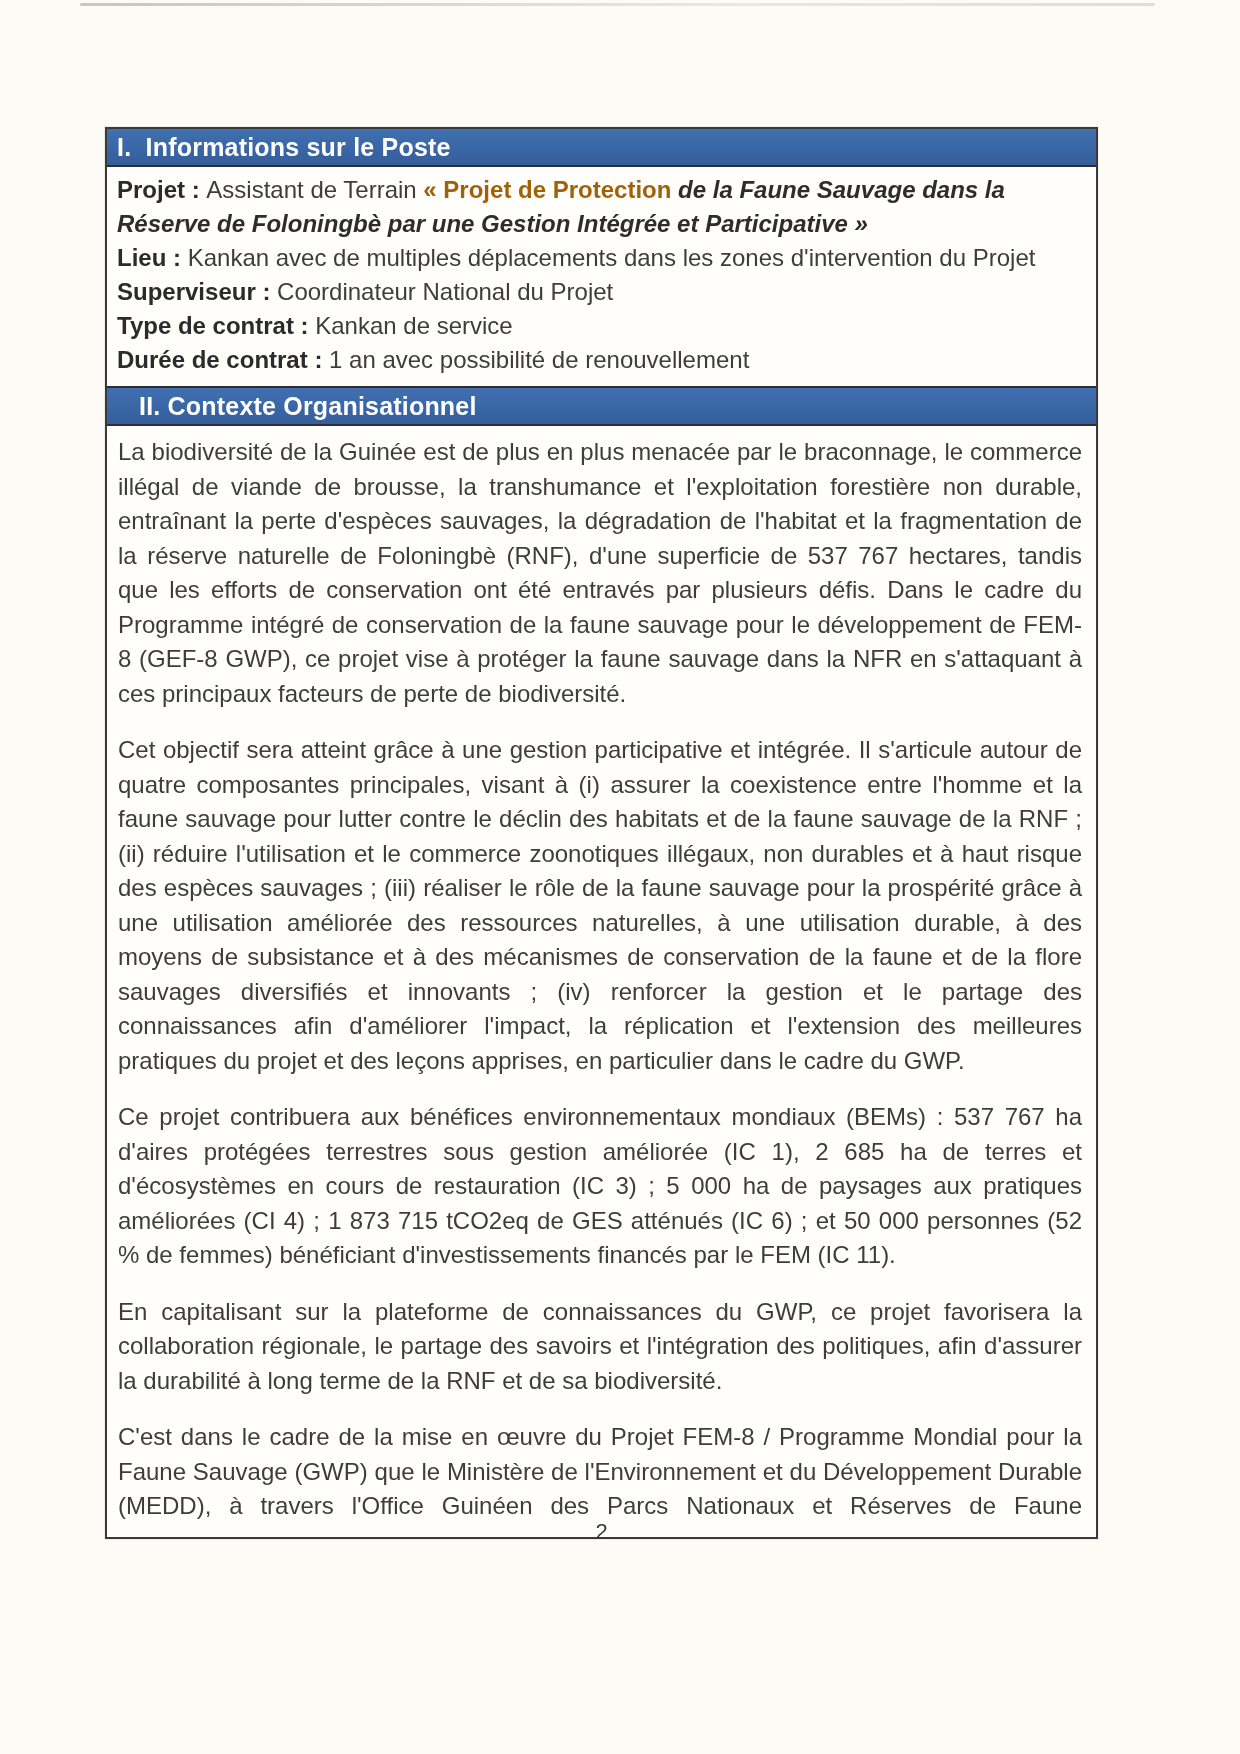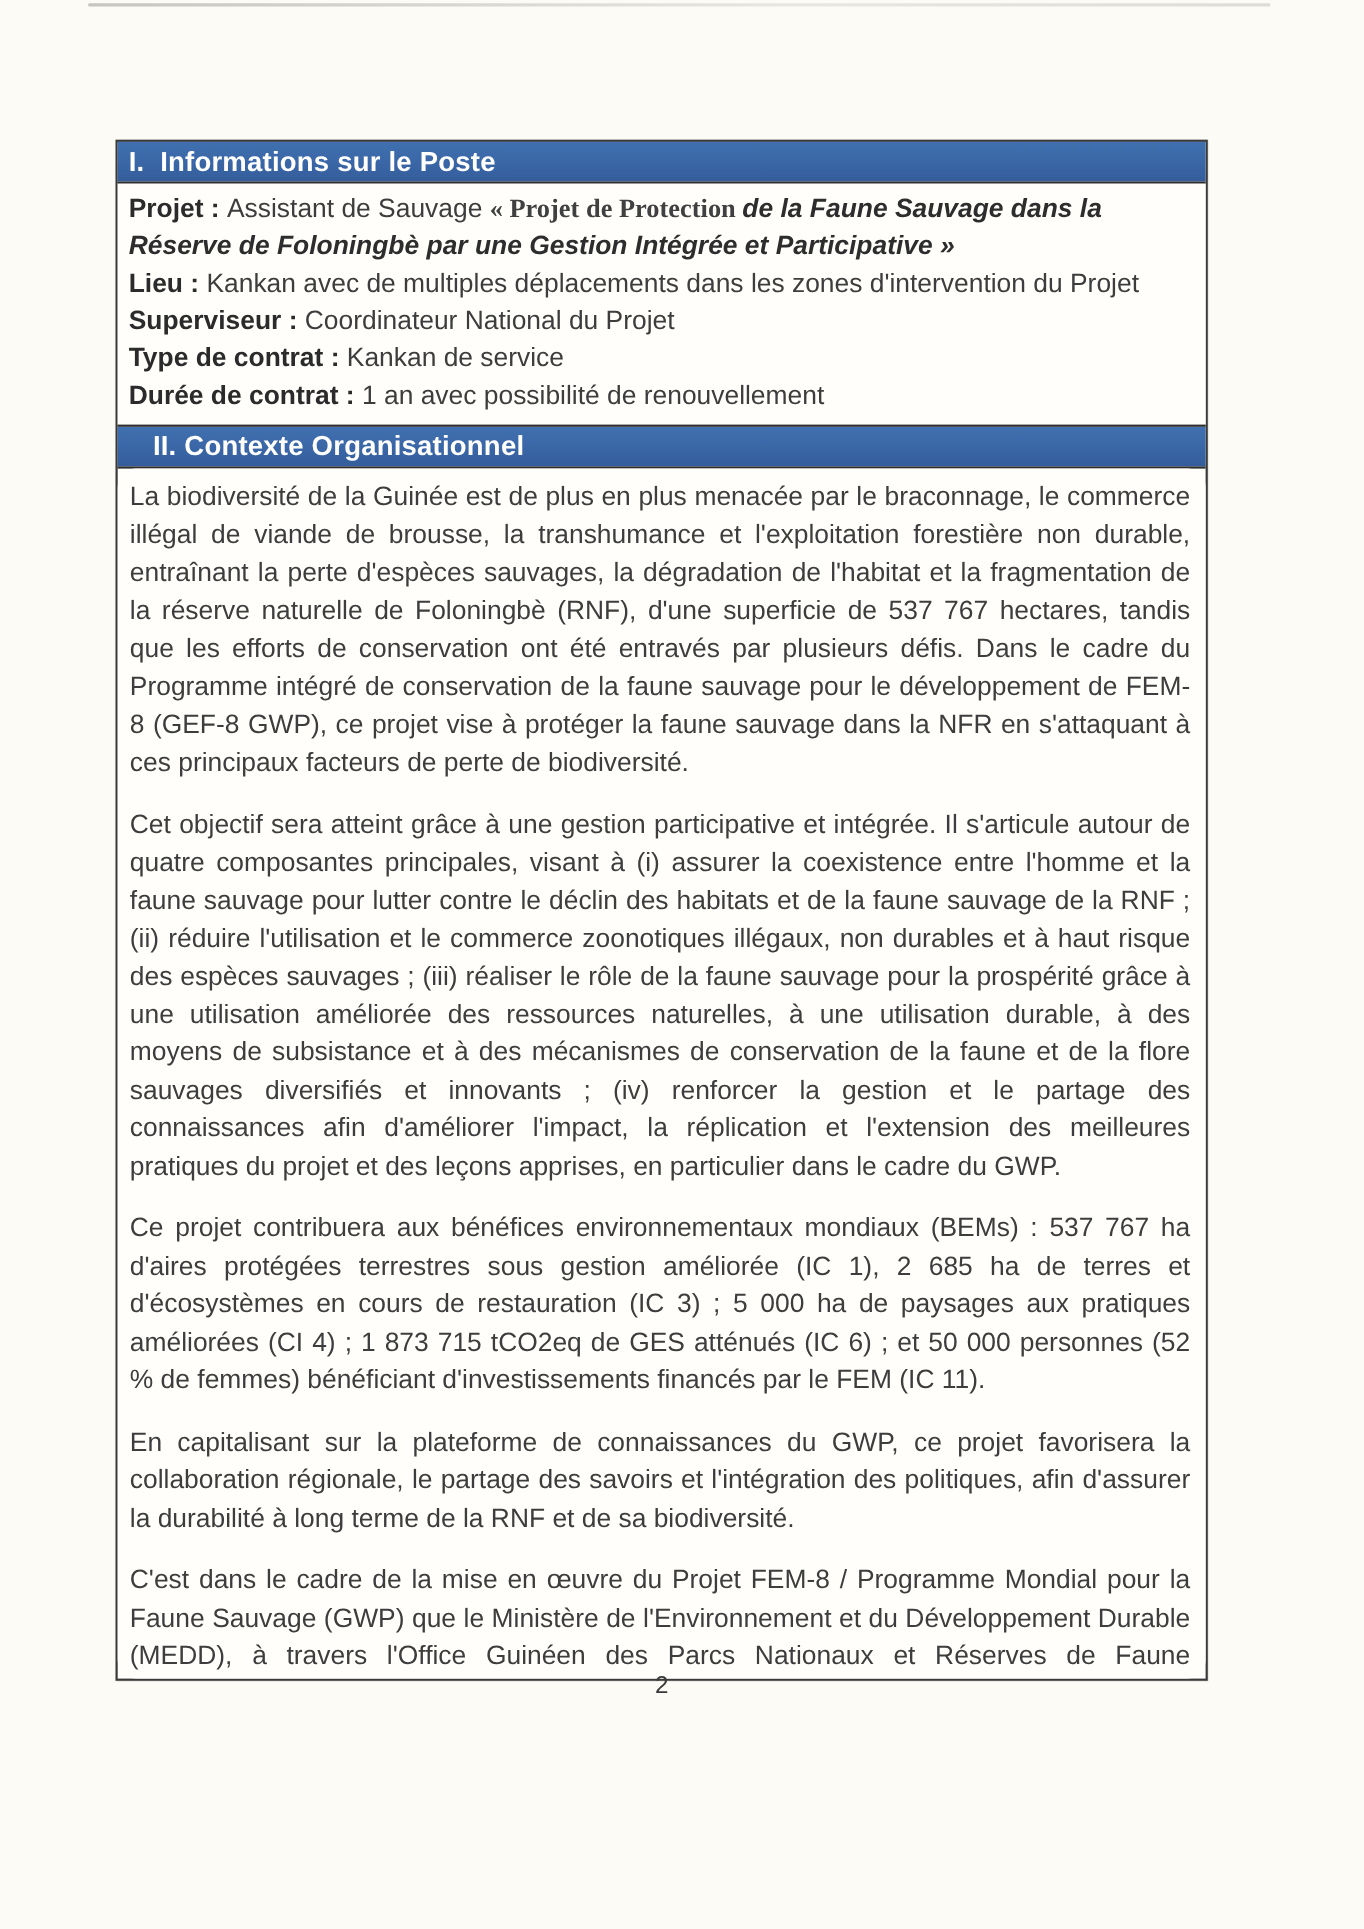--- a/index.html
+++ b/index.html
@@ -56,39 +56,38 @@
   .cell {
     box-sizing: border-box;
     background: #fffefb;
   }
   .cell-info {
     padding: 6px 12px 9px 10px;
     font-size: 24px;
     line-height: 34px;
   }
   .cell-context {
-    padding: 9px 14px 2px 11px;
+    padding: 9px 14px 13px 11px;
     font-size: 24px;
     line-height: 34.5px;
     text-align: justify;
-    border-radius: 17px;
   }
   .cell-context p {
     margin: 0 0 22px 0;
   }
   .cell-context p:last-child {
     margin-bottom: 0;
     
     text-align-last: justify;
   }
   .field-line .lbl {
     font-weight: bold;
     color: #2b2b2b;
   }
-  .b  { font-weight: bold; color: #404040; font-family: Liberation Serif, serif; }
+  .b  { font-weight: bold; color: #a16207; }
   .bi { font-weight: bold; font-style: italic; color: #2d2d2d; }
   .page-number {
     position: absolute;
     top: 1519px;
     left: 105px;
     width: 993px;
     text-align: center;
     font-size: 22px;
     color: #3a3a3a;
   }
@@ -98,21 +97,21 @@
 
 <div class="page">
 
   <div class="scan-artifact-top"></div>
 
   <div class="doc-table">
 
     <div class="section-bar">I.  Informations sur le Poste</div>
 
     <div class="cell cell-info">
-        <div class="field-line"><span class="lbl">Projet : </span><span>Assistant de Sauvage </span><span class="b">« Projet de Protection </span><span class="bi">de la Faune Sauvage dans la Réserve de Foloningbè par une Gestion Intégrée et Participative »</span></div>
+        <div class="field-line"><span class="lbl">Projet : </span><span>Assistant de Terrain </span><span class="b">« Projet de Protection </span><span class="bi">de la Faune Sauvage dans la Réserve de Foloningbè par une Gestion Intégrée et Participative »</span></div>
         <div class="field-line"><span class="lbl">Lieu : </span><span>Kankan avec de multiples déplacements dans les zones d'intervention du Projet</span></div>
         <div class="field-line"><span class="lbl">Superviseur : </span><span>Coordinateur National du Projet</span></div>
         <div class="field-line"><span class="lbl">Type de contrat : </span><span>Kankan de service</span></div>
         <div class="field-line"><span class="lbl">Durée de contrat : </span><span>1 an avec possibilité de renouvellement</span></div>
       </div>
 
     <div class="section-bar second">II. Contexte Organisationnel</div>
 
     <div class="cell cell-context">
         <p>La biodiversité de la Guinée est de plus en plus menacée par le braconnage, le commerce illégal de viande de brousse, la transhumance et l'exploitation forestière non durable, entraînant la perte d'espèces sauvages, la dégradation de l'habitat et la fragmentation de la réserve naturelle de Foloningbè (RNF), d'une superficie de 537 767 hectares, tandis que les efforts de conservation ont été entravés par plusieurs défis. Dans le cadre du Programme intégré de conservation de la faune sauvage pour le développement de FEM-8 (GEF-8 GWP), ce projet vise à protéger la faune sauvage dans la NFR en s'attaquant à ces principaux facteurs de perte de biodiversité.</p>

